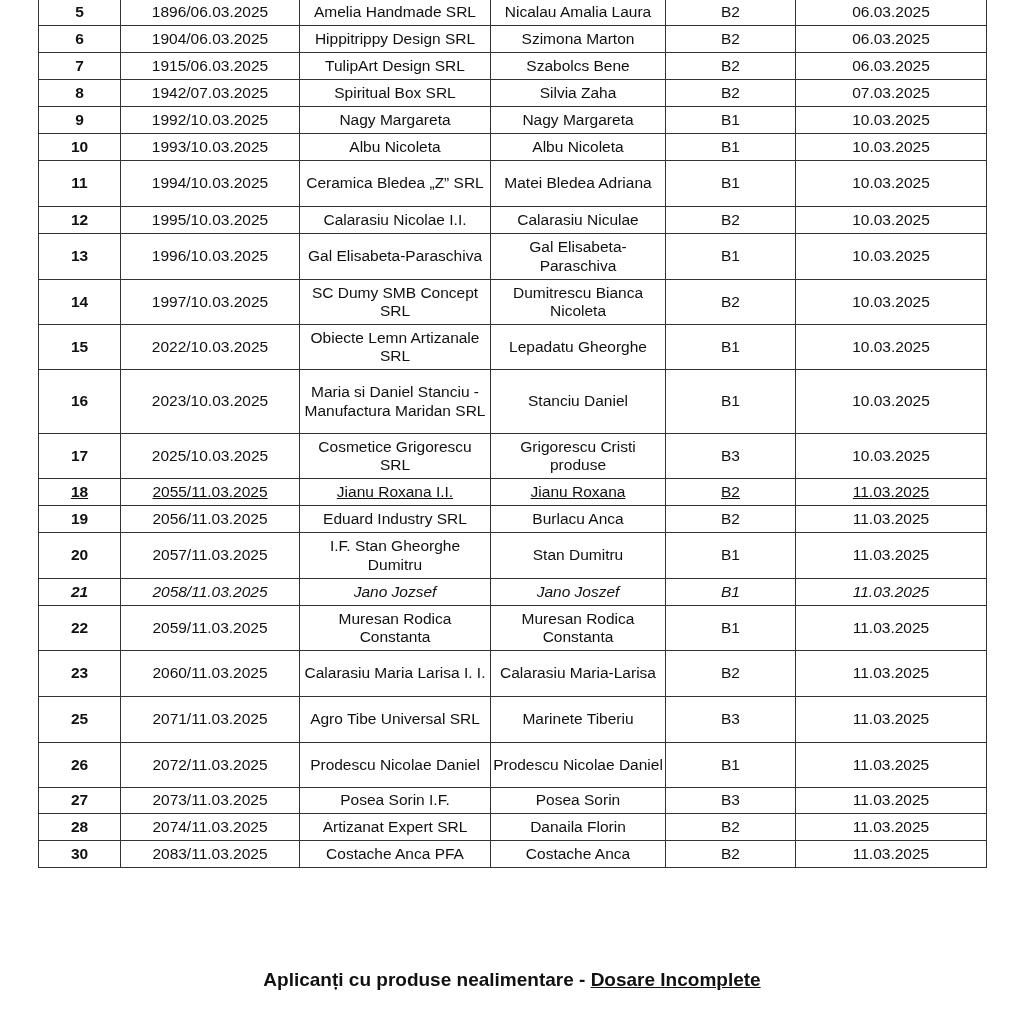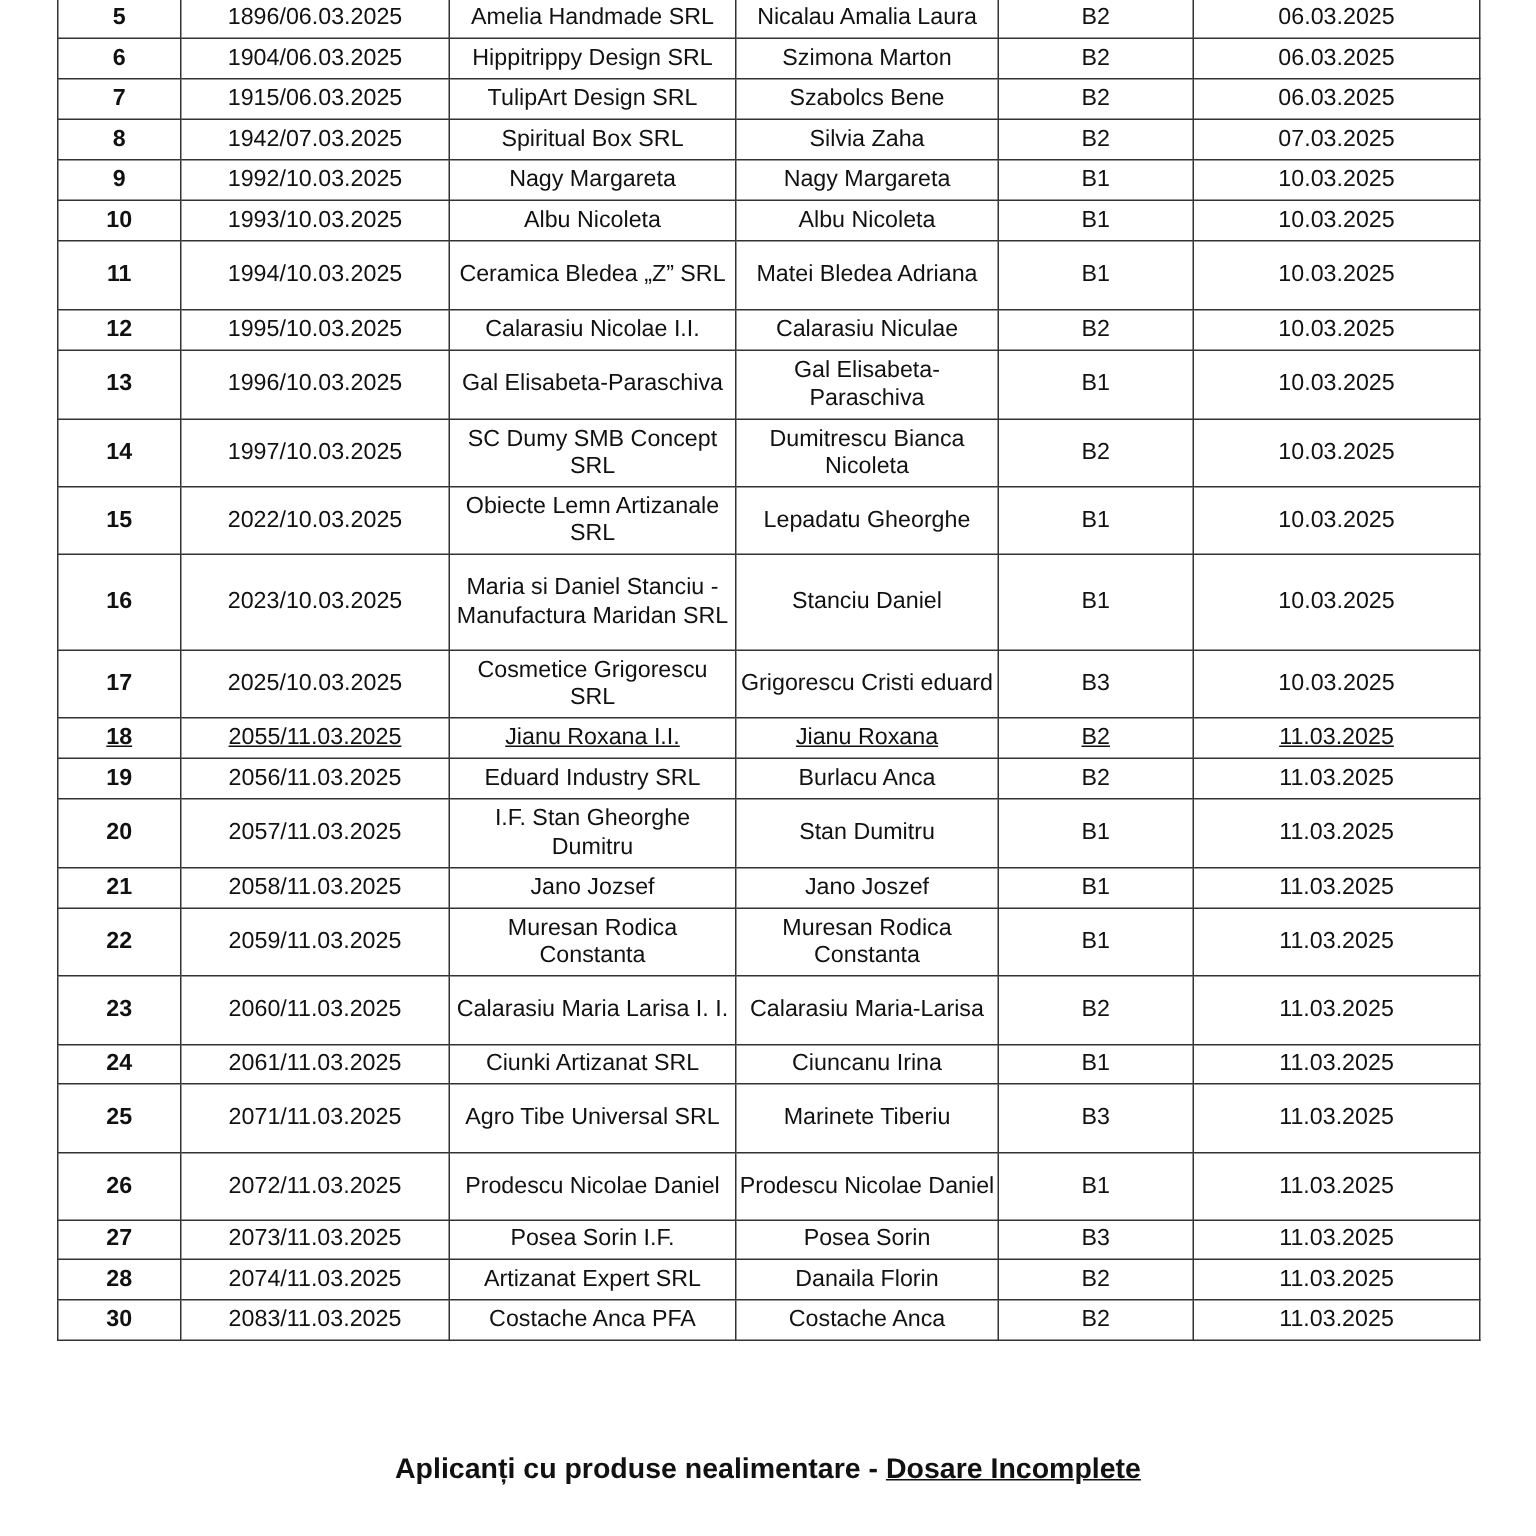--- a/index.html
+++ b/index.html
@@ -120,21 +120,21 @@
           <td>2023/10.03.2025</td>
           <td>Maria si Daniel Stanciu - Manufactura Maridan SRL</td>
           <td>Stanciu Daniel</td>
           <td>B1</td>
           <td>10.03.2025</td>
         </tr>
         <tr style="height: 45px;">
           <td class="nr">17</td>
           <td>2025/10.03.2025</td>
           <td>Cosmetice Grigorescu SRL</td>
-          <td>Grigorescu Cristi eduard</td>
+          <td>Grigorescu Cristi produse</td>
           <td>B3</td>
           <td>10.03.2025</td>
         </tr>
         <tr style="height: 27px; text-decoration: underline;">
           <td class="nr">18</td>
           <td>2055/11.03.2025</td>
           <td>Jianu Roxana I.I.</td>
           <td>Jianu Roxana</td>
           <td>B2</td>
           <td>11.03.2025</td>
@@ -148,21 +148,21 @@
           <td>11.03.2025</td>
         </tr>
         <tr style="height: 46px;">
           <td class="nr">20</td>
           <td>2057/11.03.2025</td>
           <td>I.F. Stan Gheorghe Dumitru</td>
           <td>Stan  Dumitru</td>
           <td>B1</td>
           <td>11.03.2025</td>
         </tr>
-        <tr style="height: 27px;">
+        <tr style="height: 27px; font-style: italic;">
           <td class="nr">21</td>
           <td>2058/11.03.2025</td>
           <td>Jano Jozsef</td>
           <td>Jano Joszef</td>
           <td>B1</td>
           <td>11.03.2025</td>
         </tr>
         <tr style="height: 45px;">
           <td class="nr">22</td>
           <td>2059/11.03.2025</td>
@@ -170,28 +170,20 @@
           <td>Muresan Rodica Constanta</td>
           <td>B1</td>
           <td>11.03.2025</td>
         </tr>
         <tr style="height: 46px; padding-left: 11px;">
           <td class="nr">23</td>
           <td>2060/11.03.2025</td>
           <td>Calarasiu Maria Larisa I. I.</td>
           <td>Calarasiu Maria-Larisa</td>
           <td>B2</td>
-          <td>11.03.2025</td>
-        </tr>
-        <tr style="height: 26px;">
-          <td class="nr">24</td>
-          <td>2061/11.03.2025</td>
-          <td>Ciunki Artizanat SRL</td>
-          <td>Ciuncanu Irina</td>
-          <td>B1</td>
           <td>11.03.2025</td>
         </tr>
         <tr style="height: 46px;">
           <td class="nr">25</td>
           <td>2071/11.03.2025</td>
           <td>Agro Tibe Universal SRL</td>
           <td>Marinete Tiberiu</td>
           <td>B3</td>
           <td>11.03.2025</td>
         </tr>

